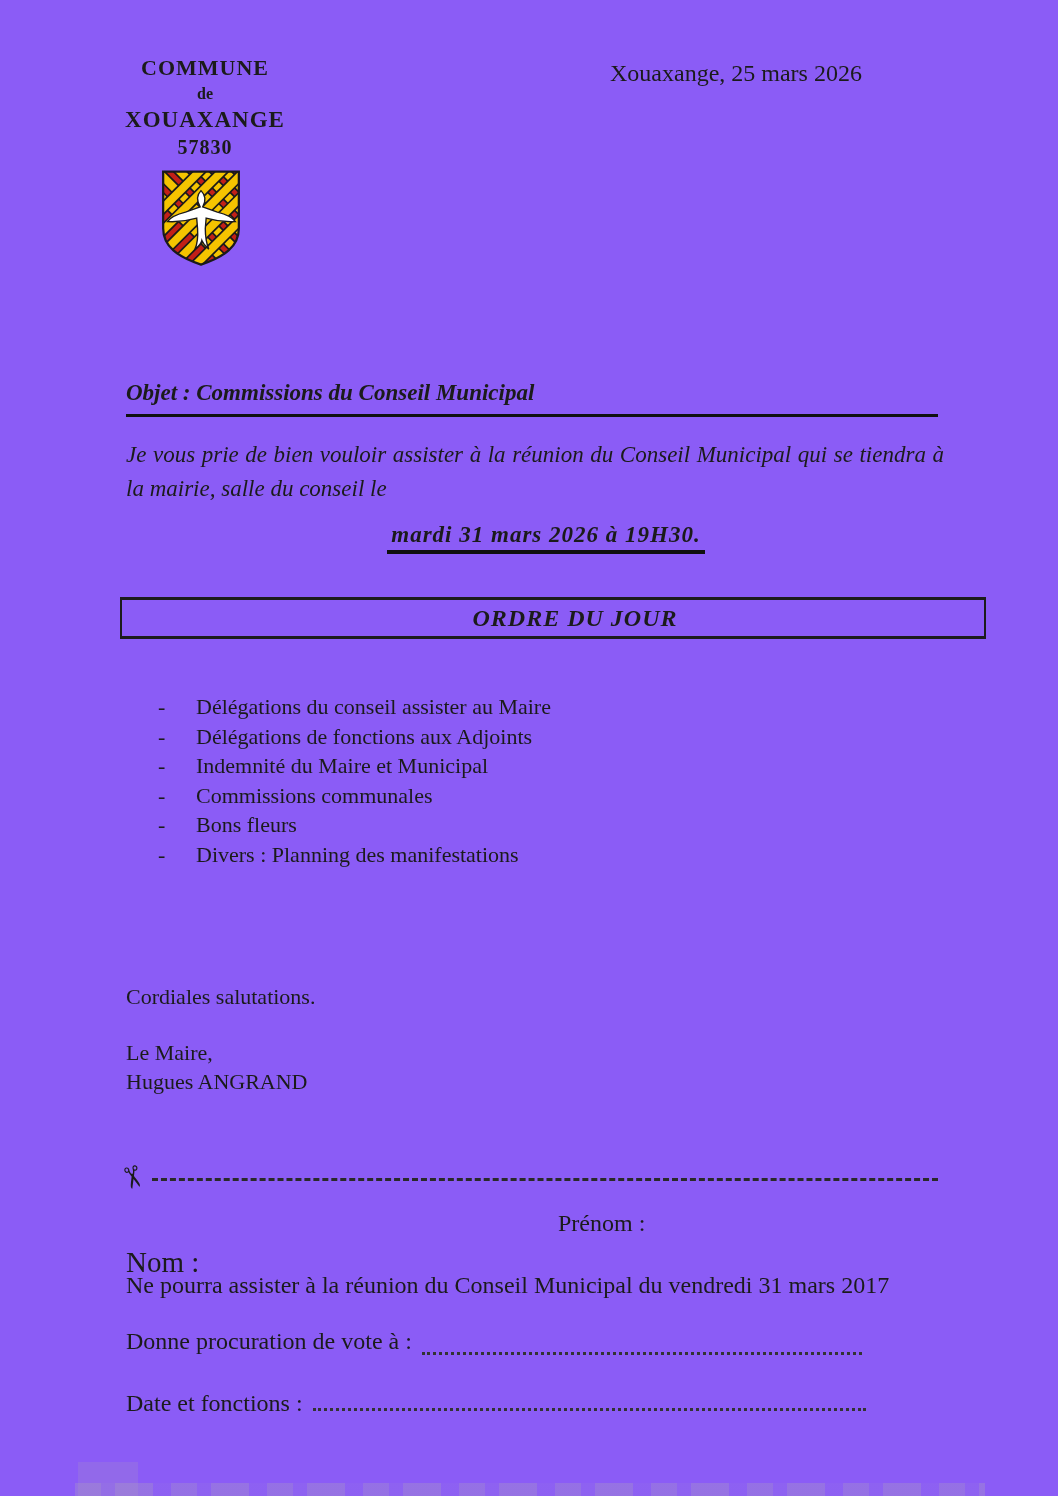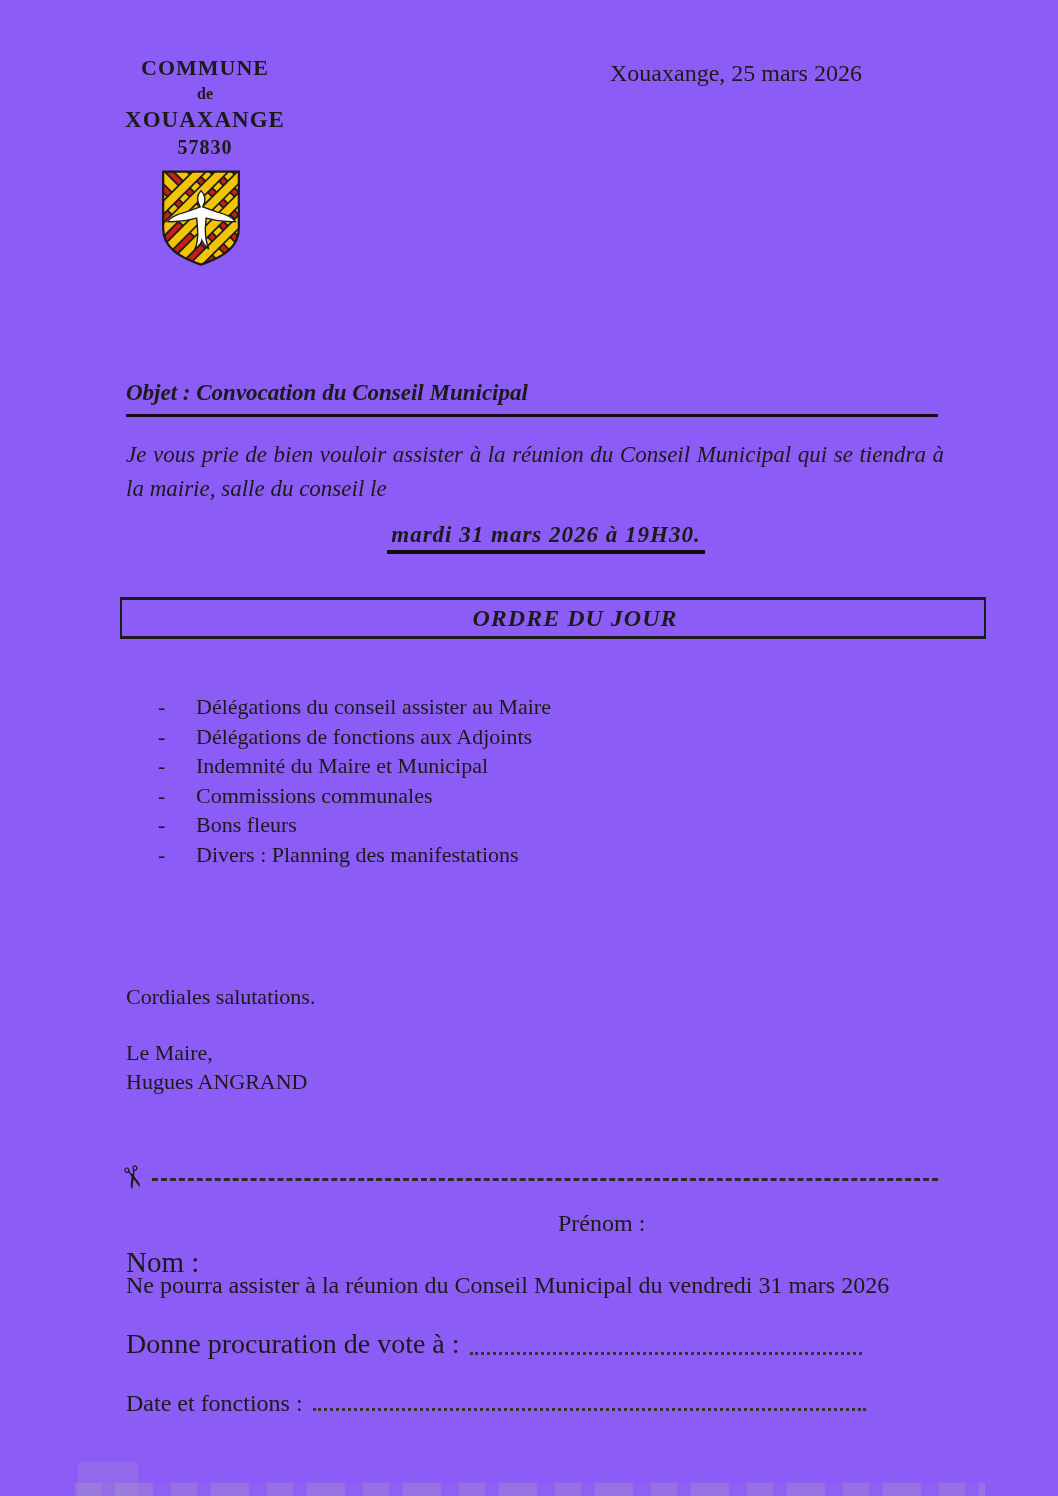--- a/index.html
+++ b/index.html
@@ -62,21 +62,21 @@
     transform:rotate(75deg);transform-origin:center;
   }
   .cut-dashes{
     position:absolute;left:32px;top:20px;right:0;
     border-top:3px dashed #2a2a2a;
   }
   
   .nom-label{position:absolute;left:126px;top:1246px;font-size:29px;}
   .prenom-label{position:absolute;left:558px;top:1210px;font-size:24px;}
   .absence-line{position:absolute;left:126px;top:1272px;font-size:24px;width:840px;}
-  .proxy-row{position:absolute;left:126px;top:1328px;width:736px;display:flex;align-items:flex-start;font-size:28px;}
+  .proxy-row{position:absolute;left:126px;top:1328px;width:736px;display:flex;align-items:center;font-size:24px;}
   .datesig-row{position:absolute;left:126px;top:1384px;width:740px;display:flex;align-items:baseline;font-size:24px;}
   .dotted-fill{flex:1;border-bottom:3px dotted #333;margin-left:10px;height:24px;}
   
   .scan-smudge-bottom{
     position:absolute;left:75px;bottom:0;width:910px;height:13px;
     background:repeating-linear-gradient(90deg,
       rgba(176,166,184,0.28) 0 26px, rgba(176,166,184,0.08) 26px 40px,
       rgba(176,166,184,0.30) 40px 78px, rgba(176,166,184,0.06) 78px 96px);
     pointer-events:none;
   }
@@ -133,21 +133,21 @@
       </g>
 
       <path d="M50 26 C45 31 45 38 49 45 L32 51 Q16 55 11 62 Q28 63 45 58 L46 70 Q47 85 43 94 Q50 89 51 84 Q53 89 59 94 Q55 84 55 70 L56 58 Q73 63 90 62 Q85 55 69 51 L52 45 C56 38 55 31 50 26 Z" fill="#ffffff" stroke="#1a1a1a" stroke-width="1.6"></path>
     </g>
     <path d="M6 4 L94 4 L94 70 C94 91 77 103 50 112 C23 103 6 91 6 70 Z" fill="none" stroke="#1a1a1a" stroke-width="2.6"></path>
   </svg>
 
   <div class="dateline">Xouaxange, 25 mars 2026</div>
 
   <div class="subject-wrap">
-    <span class="subject-text">Objet : Convocation du Conseil Municipal</span>
+    <span class="subject-text">Objet : Commissions du Conseil Municipal</span>
   </div>
 
   <div class="intro">Je vous prie de bien vouloir assister à la réunion du Conseil Municipal qui se tiendra à la mairie, salle du conseil le</div>
 
   <div class="meeting-line">
     <span>mardi 31 mars 2026 à 19H30.</span>
   </div>
 
   <div class="agenda-box">
     <span class="agenda-title">ORDRE DU JOUR</span>
@@ -187,21 +187,21 @@
   </div>
 
   <div class="cutline">
     <span class="scissors">✂</span>
     <div class="cut-dashes"></div>
   </div>
 
   <div class="nom-label">Nom :</div>
   <div class="prenom-label">Prénom :</div>
 
-  <div class="absence-line">Ne pourra assister à la réunion du Conseil Municipal du vendredi 31 mars 2026</div>
+  <div class="absence-line">Ne pourra assister à la réunion du Conseil Municipal du vendredi 31 mars 2017</div>
 
   <div class="proxy-row">
     <span>Donne procuration de vote à :</span>
     <span class="dotted-fill"></span>
   </div>
 
   <div class="datesig-row">
     <span>Date et fonctions :</span>
     <span class="dotted-fill"></span>
   </div>

